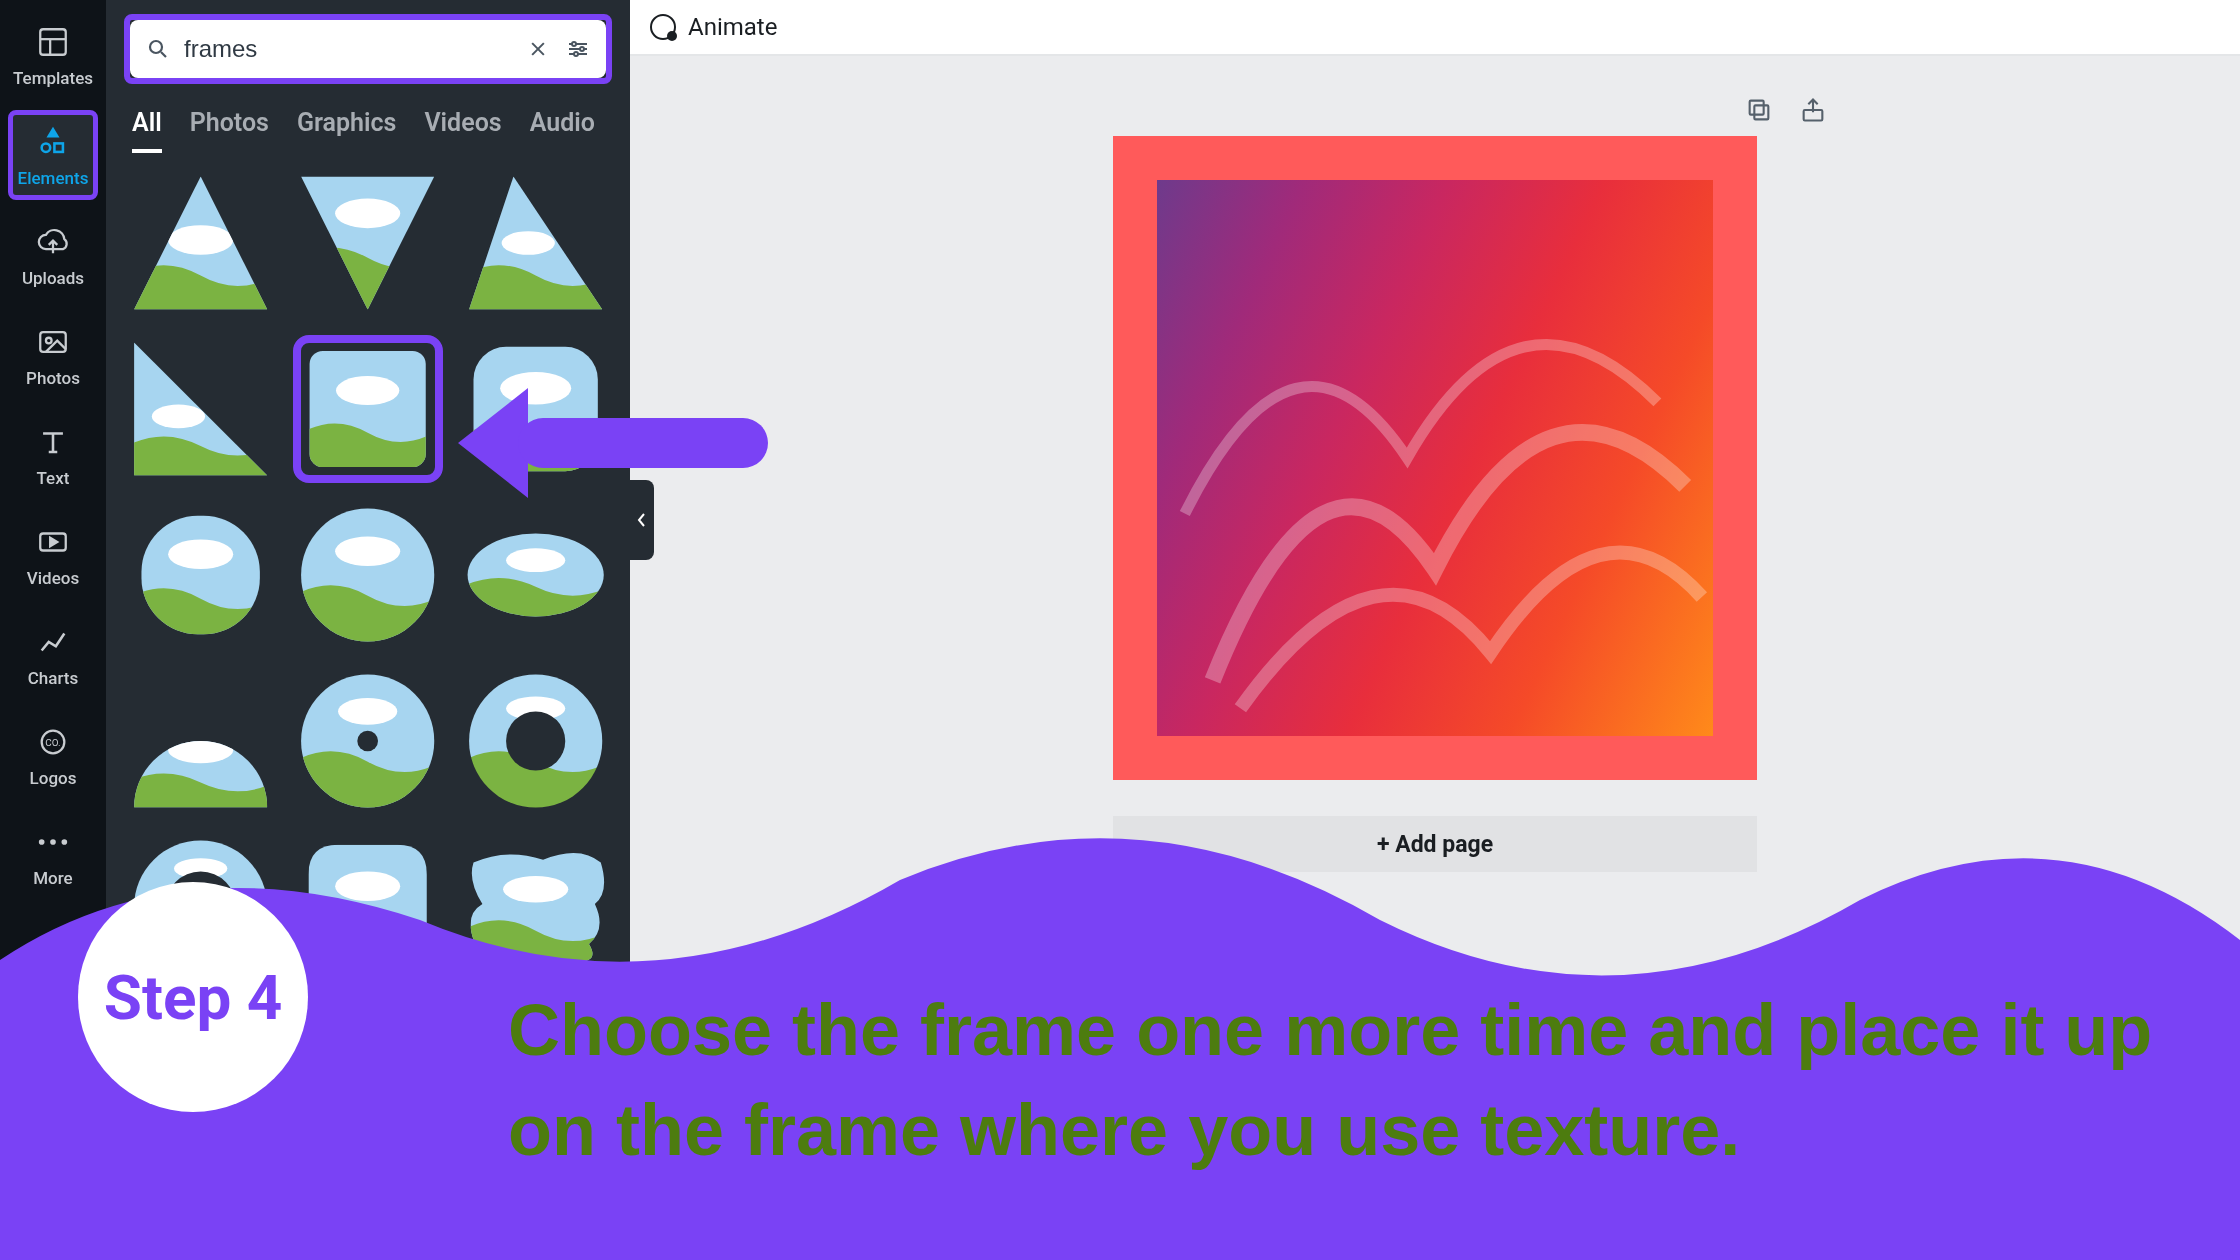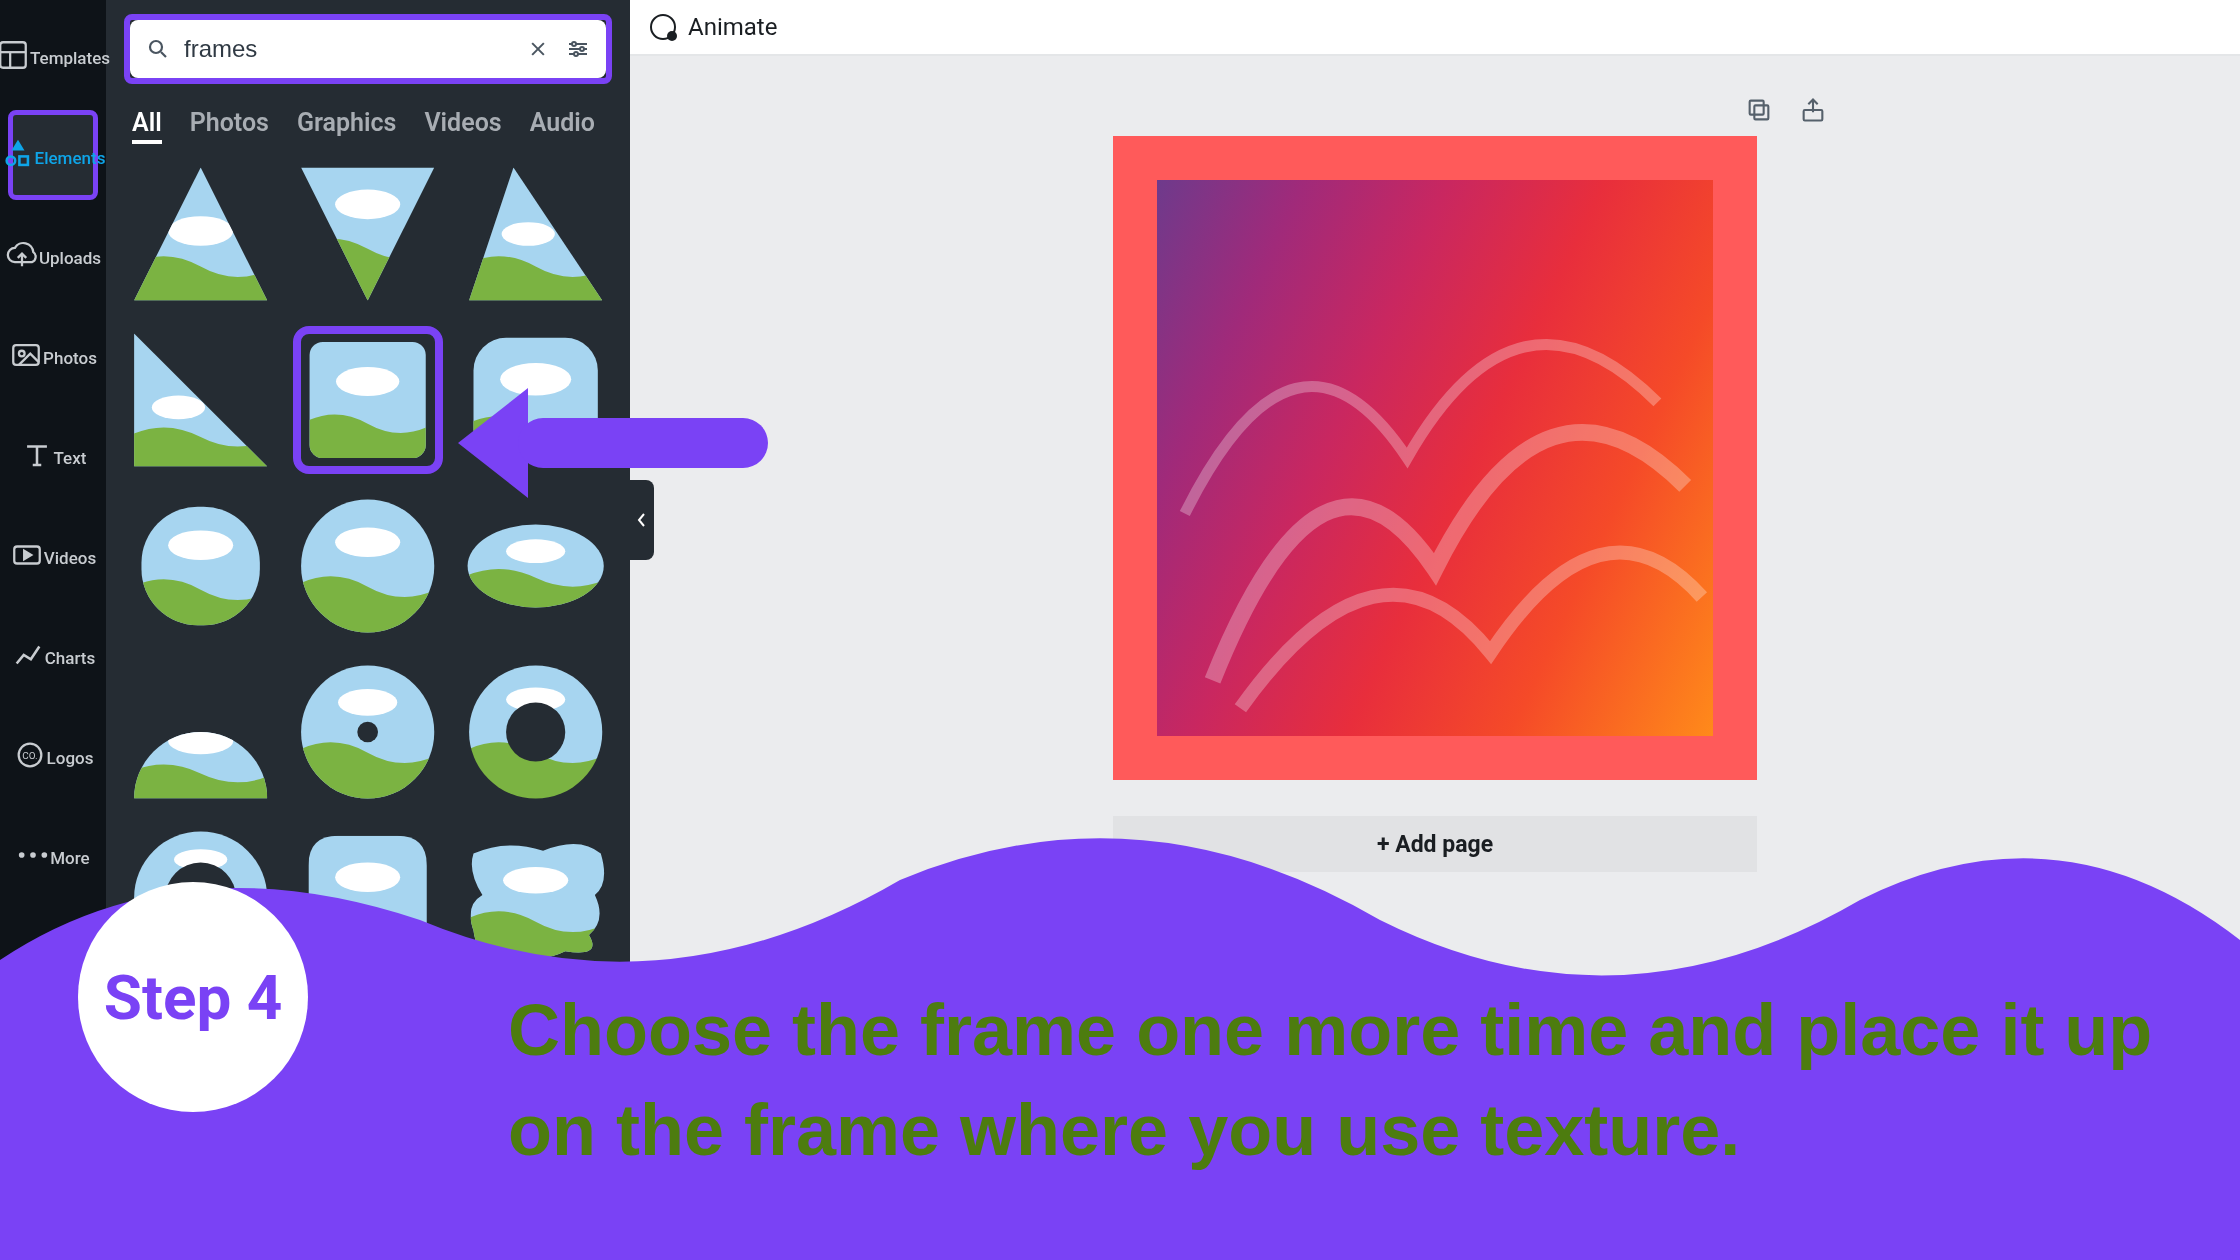--- a/index.html
+++ b/index.html
@@ -22,21 +22,21 @@
   display: flex;
   flex-direction: column;
   align-items: center;
   padding-top: 10px;
   z-index: 2;
 }
 .nav-item {
   width: 90px;
   height: 90px;
   display: flex;
-  flex-direction: row;
+  flex-direction: column;
   align-items: center;
   justify-content: center;
   color: #c8ccd0;
   cursor: pointer;
   border-radius: 8px;
   margin-bottom: 10px;
 }
 .nav-item.active {
   background: #252c33;
   color: #0ea5e9;
@@ -83,21 +83,21 @@
 }
 .tabs {
   display: flex;
   gap: 28px;
   padding: 14px 26px 0 26px;
 }
 .tab {
   color: #a8adb3;
   font-size: 25px;
   font-weight: 600;
-  padding-bottom: 3px;
+  padding-bottom: 12px;
   cursor: pointer;
 }
 .tab.active {
   color: #fff;
   border-bottom: 4px solid #fff;
 }
 .frame-grid {
   padding: 16px 20px;
   display: grid;
   grid-template-columns: repeat(3, 1fr);

